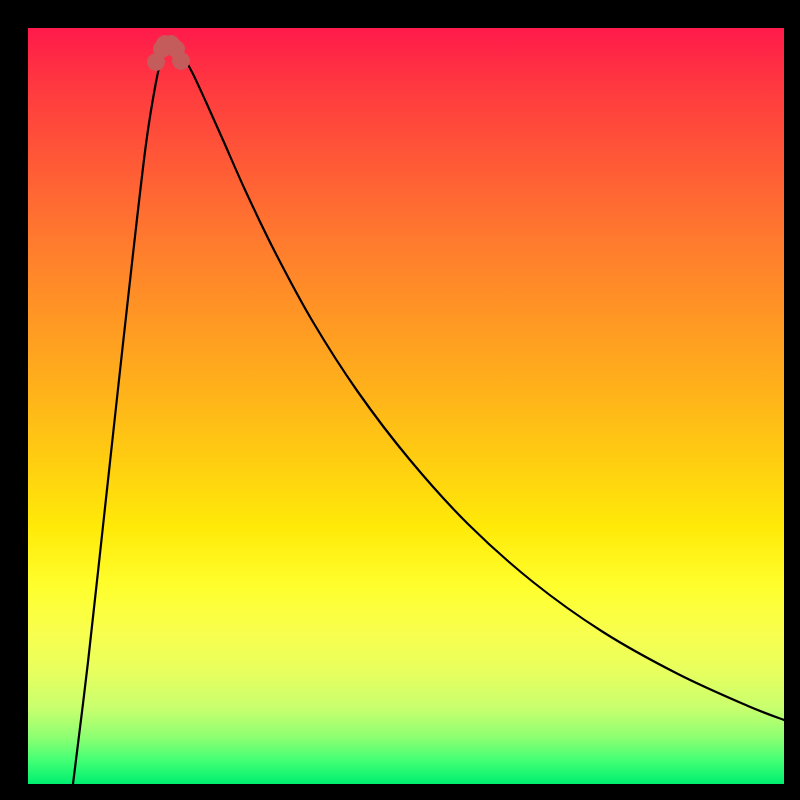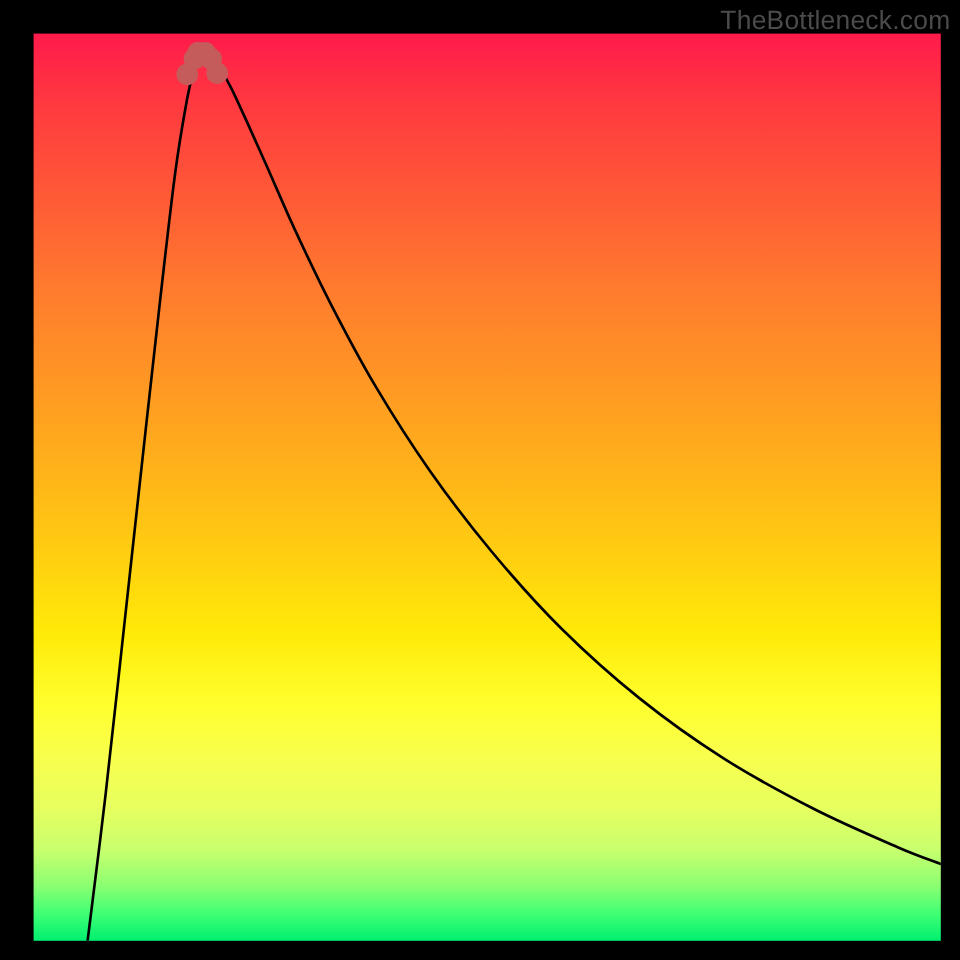--- a/index.html
+++ b/index.html
@@ -55,21 +55,20 @@
   svg {
     position: absolute;
     left: 0; top: 0;
   }
 </style>
 </head>
 <body>
 
 <div class="frame">
 
-  <div class="watermark">TheBottleneck.com</div>
 
   <div class="plot">
     <svg id="chart-svg" width="756" height="756" viewBox="0 0 756 756">
       <path id="curve-path" fill="none" stroke="#000" stroke-width="2.2" stroke-linecap="round" stroke-linejoin="round" d="M 45 756 C 47.5 735.6666666666666, 55 677, 60 634 C 65 591, 70 543.5, 75 498 C 80 452.5, 85 406.3333333333333, 90 361 C 95 315.6666666666667, 100.33333333333333 266.8333333333333, 105 226 C 109.66666666666667 185.16666666666666, 114.16666666666667 144.66666666666666, 118 116 C 121.83333333333333 87.33333333333333, 125.33333333333333 68.5, 128 54 C 130.66666666666666 39.5, 132.66666666666666 34.166666666666664, 134 29 C 135.33333333333334 23.833333333333332, 136 24.333333333333332, 136 23 C 136 21.666666666666668, 133.83333333333334 21.5, 134 21 C 134.16666666666666 20.5, 135.5 20.166666666666668, 137 20 C 138.5 19.833333333333332, 141.16666666666666 19.833333333333332, 143 20 C 144.83333333333334 20.166666666666668, 146.83333333333334 20.5, 148 21 C 149.16666666666666 21.5, 148.66666666666666 21.5, 150 23 C 151.33333333333334 24.5, 153.5 26.166666666666668, 156 30 C 158.5 33.833333333333336, 161.33333333333334 38.666666666666664, 165 46 C 168.66666666666666 53.333333333333336, 173 63, 178 74 C 183 85, 188.33333333333334 97, 195 112 C 201.66666666666666 127, 209.16666666666666 145, 218 164 C 226.83333333333334 183, 236.83333333333334 204.33333333333334, 248 226 C 259.1666666666667 247.66666666666666, 271.3333333333333 271, 285 294 C 298.6666666666667 317, 313.8333333333333 341, 330 364 C 346.1666666666667 387, 363.6666666666667 410, 382 432 C 400.3333333333333 454, 419.5 475.6666666666667, 440 496 C 460.5 516.3333333333334, 482.5 536, 505 554 C 527.5 572, 550.8333333333334 588.6666666666666, 575 604 C 599.1666666666666 619.3333333333334, 625.8333333333334 633.6666666666666, 650 646 C 674.1666666666666 658.3333333333334, 702.3333333333334 670.3333333333334, 720 678 C 737.6666666666666 685.6666666666666, 750 689.6666666666666, 756 692"></path>
       <g id="trough-layer">
           <circle cx="128" cy="34" r="9" fill="#c55c5c"></circle>
           <circle cx="134" cy="21" r="9" fill="#c55c5c"></circle>
           <circle cx="137" cy="16" r="9" fill="#c55c5c"></circle>
           <circle cx="143" cy="16" r="9" fill="#c55c5c"></circle>
           <circle cx="148" cy="21" r="9" fill="#c55c5c"></circle>

